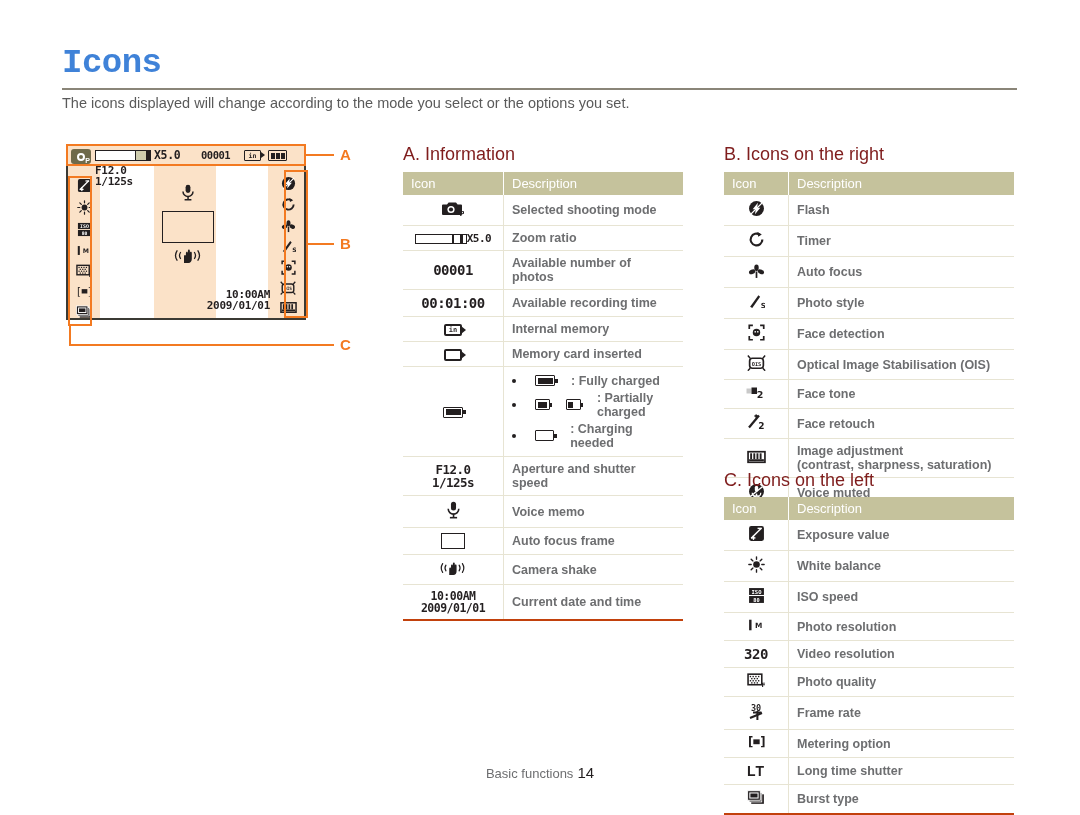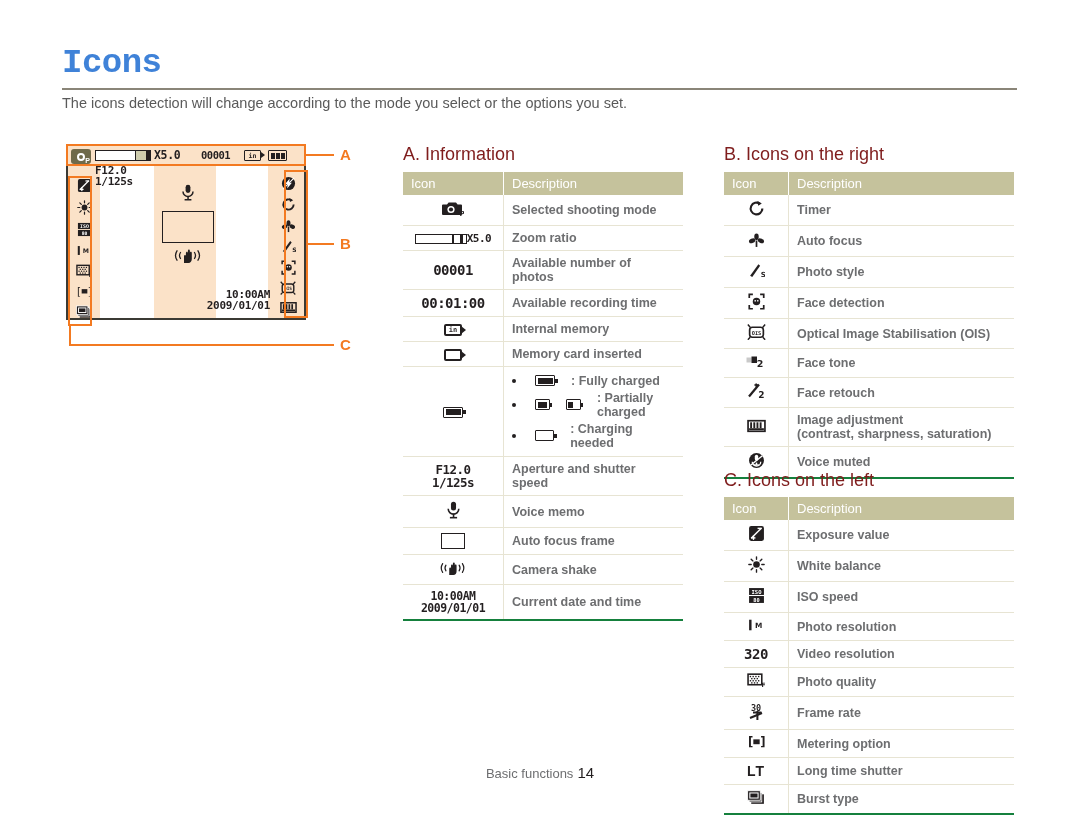--- a/index.html
+++ b/index.html
@@ -287,21 +287,21 @@
     padding: 4px 8px;
     font-size: 13px;
     border: none;
   }
   table.icontable td {
     border-bottom: 1px solid #e7e4d3;
     padding: 5px 8px;
     vertical-align: middle;
   }
   table.icontable tr:last-child td {
-    border-bottom: 2px solid #15803d;
+    border-bottom: 2px solid #c2410c;
   }
   table.icontable td.ic {
     text-align: center;
     color: #231f20;
     font-weight: bold;
     border-right: 1px solid #e7e4d3;
     padding: 5px 4px;
   }
   table.icontable th.ic-h { border-right: 1px solid #ffffff; }
   table.icontable td.de { color: #6d6e70; font-weight: bold; }
@@ -440,21 +440,21 @@
     color: #231f20;
     font-size: 15px;
     margin-left: 4px;
   }
 </style>
 </head>
 <body>
 
 <div id="page-title">Icons</div>
 <div id="title-rule"></div>
-<div id="intro-text">The icons detection will change according to the mode you select or the options you set.</div>
+<div id="intro-text">The icons displayed will change according to the mode you select or the options you set.</div>
 
 <div id="lcd-wrap">
   <div id="lcd">
     <div id="lcd-band"></div>
     <div id="lcd-topbar"></div>
 
     <div class="lcd-mode-icon">
       <span class="lens"></span>
         <span class="pchar">P</span>
     </div>
@@ -782,20 +782,30 @@
   <thead>
     <tr>
       <th class="ic-h">Icon</th>
       <th>Description</th>
     </tr>
   </thead>
   <tbody>
     <tr>
       <td class="ic">
         <svg width="17" height="17" viewBox="0 0 16 16">
+            <circle cx="8" cy="8" r="7" fill="#231f20"></circle>
+            <path d="M9.3 2.6 L4.4 8.6 H7.3 L6.6 13.4 L11.6 7.2 H8.6 Z" fill="#fff"></path>
+            <path d="M2 14 L14 2" stroke="#fff" stroke-width="1.3"></path>
+          </svg>
+      </td>
+      <td class="de">Flash</td>
+    </tr>
+    <tr>
+      <td class="ic">
+        <svg width="17" height="17" viewBox="0 0 16 16">
             <path d="M13.5 8a5.5 5.5 0 1 1-2.2-4.4" fill="none" stroke="#231f20" stroke-width="2"></path>
             <path d="M8.8 1 L13 3.4 L9.6 5.4 Z" fill="#231f20"></path>
           </svg>
       </td>
       <td class="de">Timer</td>
     </tr>
     <tr>
       <td class="ic">
         <svg width="17" height="17" viewBox="0 0 16 16">
             <ellipse cx="8" cy="5.5" rx="2.1" ry="3.1" fill="#231f20"></ellipse>

